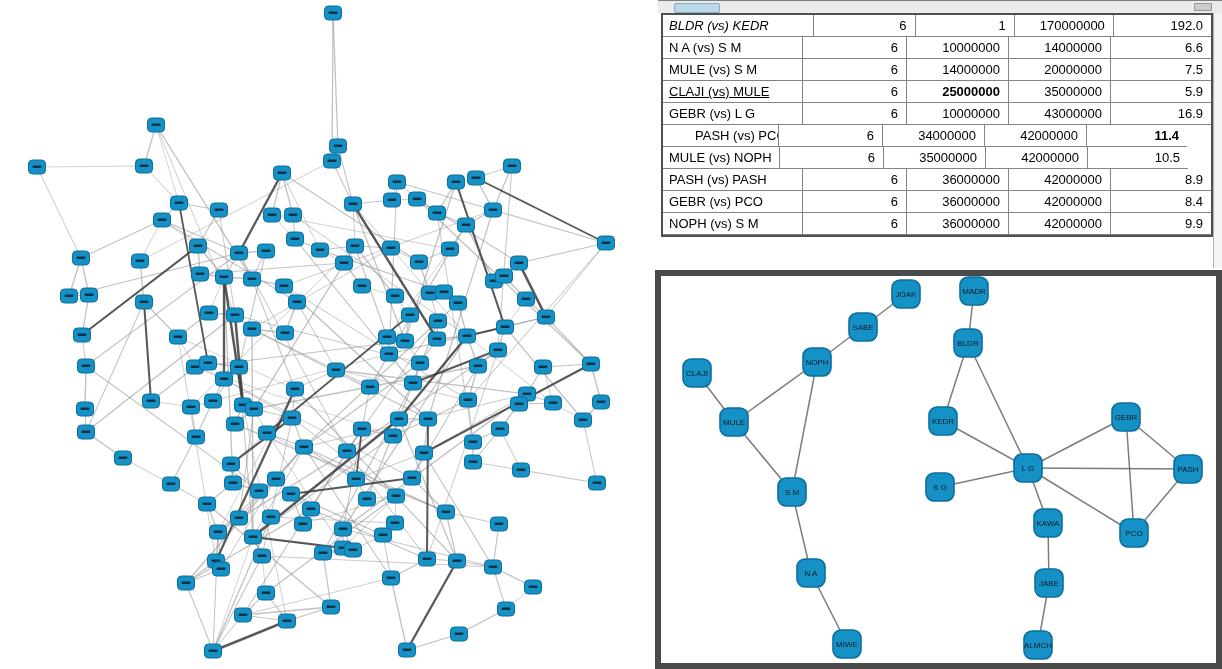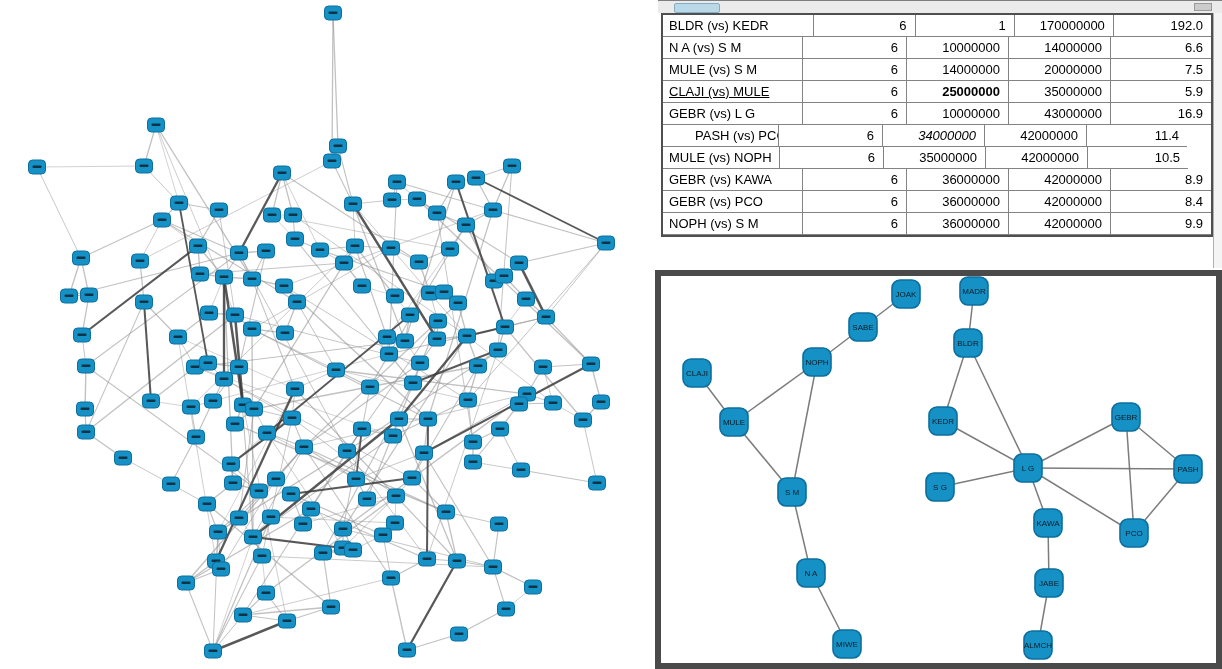--- a/index.html
+++ b/index.html
@@ -1001,21 +1001,21 @@
     </svg>
 
   <div id="tstrip">
     <div id="tthumb" style="background: rgb(185, 217, 232);"></div>
     <div id="tbtn"></div>
   </div>
 
   <div id="table">
     <div id="tbody">
         <div class="trow">
-          <div class="tcell al" style="width: 156px;">BLDR (vs) KEDR</div>
+          <div class="tcell al" style="width: 156px; font-style: italic;">BLDR (vs) KEDR</div>
           <div class="tcell ar" style="width: 104px;">6</div>
           <div class="tcell ar" style="width: 102px;">1</div>
           <div class="tcell ar" style="width: 102px;">170000000</div>
           <div class="tcell ar" style="width: 100px;">192.0</div>
         </div>
         <div class="trow">
           <div class="tcell al" style="width: 140px;">N A (vs) S M</div>
           <div class="tcell ar" style="width: 104px;">6</div>
           <div class="tcell ar" style="width: 102px;">10000000</div>
           <div class="tcell ar" style="width: 102px;">14000000</div>
@@ -1038,33 +1038,33 @@
         <div class="trow">
           <div class="tcell al" style="width: 140px;">GEBR (vs) L G</div>
           <div class="tcell ar" style="width: 104px;">6</div>
           <div class="tcell ar" style="width: 102px;">10000000</div>
           <div class="tcell ar" style="width: 102px;">43000000</div>
           <div class="tcell ar" style="width: 100px;">16.9</div>
         </div>
         <div class="trow">
           <div class="tcell al" style="width: 116px; padding-left: 32px;">PASH (vs) PCO</div>
           <div class="tcell ar" style="width: 104px;">6</div>
-          <div class="tcell ar" style="width: 102px; font-style: italic;">34000000</div>
+          <div class="tcell ar" style="width: 102px;">34000000</div>
           <div class="tcell ar" style="width: 102px;">42000000</div>
-          <div class="tcell ar" style="width: 100px;">11.4</div>
+          <div class="tcell ar" style="width: 100px; font-weight: bold;">11.4</div>
         </div>
         <div class="trow">
           <div class="tcell al" style="width: 117px;">MULE (vs) NOPH</div>
           <div class="tcell ar" style="width: 104px;">6</div>
           <div class="tcell ar" style="width: 102px;">35000000</div>
           <div class="tcell ar" style="width: 102px;">42000000</div>
           <div class="tcell ar" style="width: 100px;">10.5</div>
         </div>
         <div class="trow">
-          <div class="tcell al" style="width: 140px;">GEBR (vs) KAWA</div>
+          <div class="tcell al" style="width: 140px;">PASH (vs) PASH</div>
           <div class="tcell ar" style="width: 104px;">6</div>
           <div class="tcell ar" style="width: 102px;">36000000</div>
           <div class="tcell ar" style="width: 102px;">42000000</div>
           <div class="tcell ar" style="width: 100px;">8.9</div>
         </div>
         <div class="trow">
           <div class="tcell al" style="width: 140px;">GEBR (vs) PCO</div>
           <div class="tcell ar" style="width: 104px;">6</div>
           <div class="tcell ar" style="width: 102px;">36000000</div>
           <div class="tcell ar" style="width: 102px;">42000000</div>

